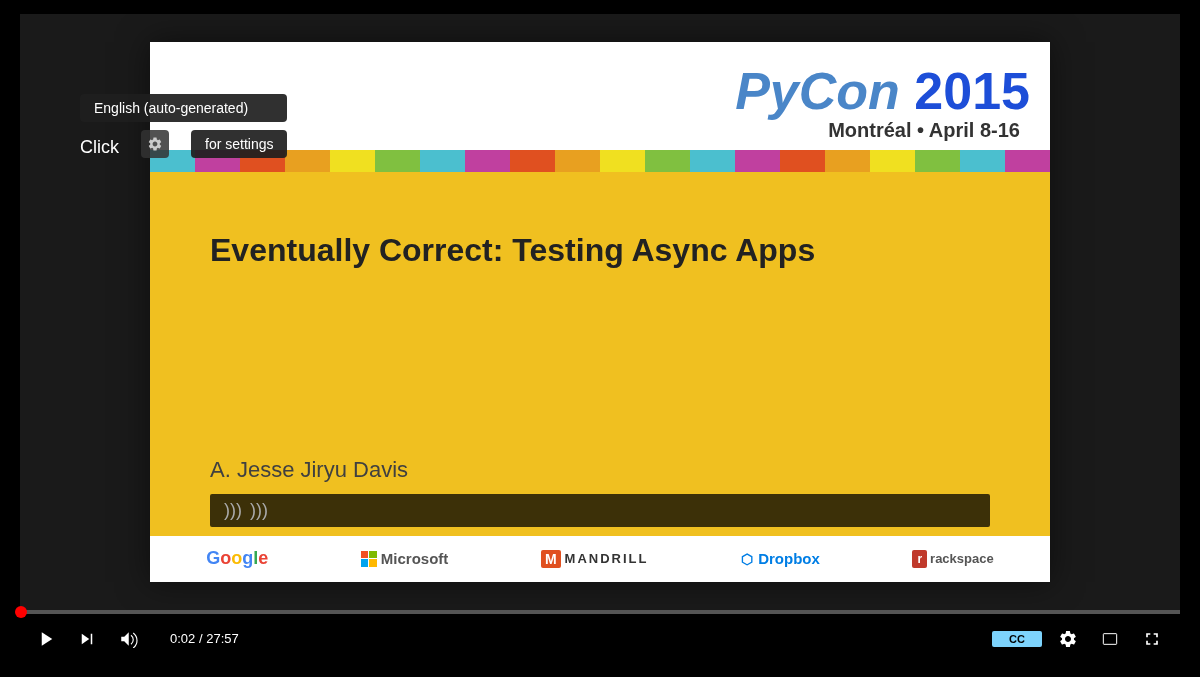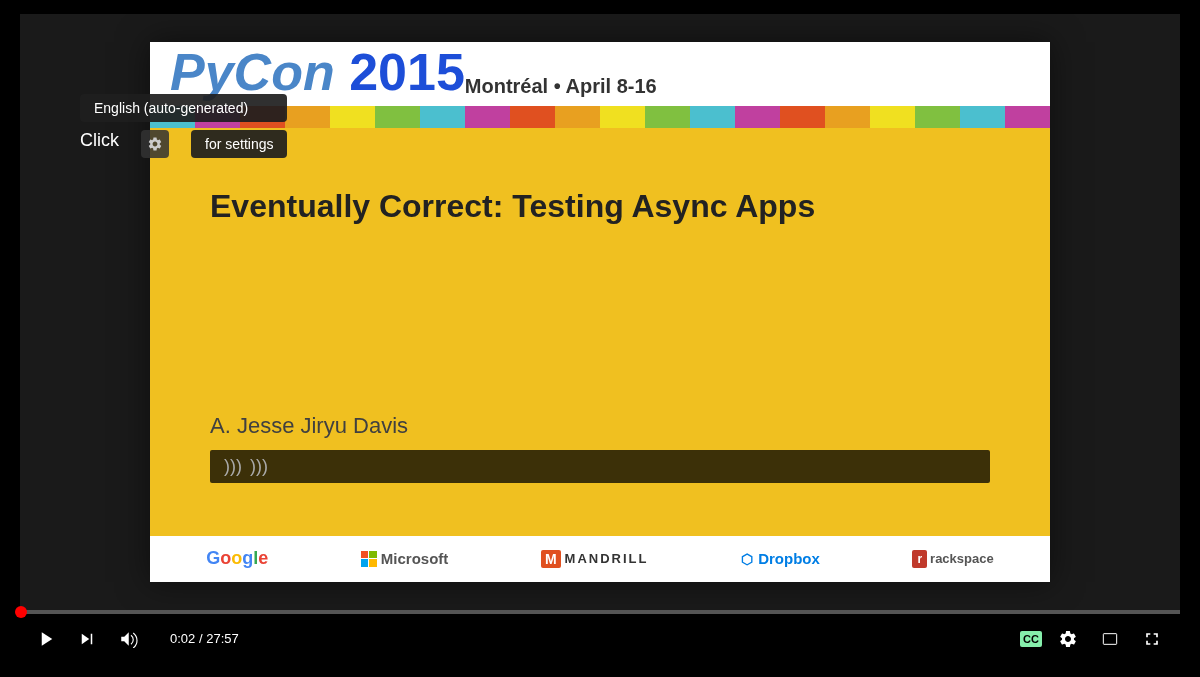--- a/index.html
+++ b/index.html
@@ -44,23 +44,23 @@
       width: 900px;
       height: 540px;
       background: #fff;
       position: relative;
       overflow: hidden;
       box-shadow: 0 0 30px rgba(0,0,0,0.5);
     }
 
     .slide-header {
       background: #fff;
-      padding: 4px 20px 0 20px;
-      display: flex;
-      flex-direction: row;
+      padding: 23px 20px 0 20px;
+      display: flex;
+      flex-direction: column;
       align-items: flex-end;
     }
 
     .pycon-title {
       display: flex;
       align-items: center;
       gap: 0;
     }
 
     .pycon-logo-text {
@@ -172,21 +172,21 @@
       color: #fff;
       padding: 6px 14px;
       border-radius: 4px;
       font-size: 14px;
       margin-bottom: 8px;
       white-space: nowrap;
     }
 
     .overlay-settings-row {
       display: flex;
-      align-items: flex-start;
+      align-items: flex-end;
       gap: 22px;
     }
 
     .overlay-click-text {
       color: #fff;
       font-size: 18px;
       font-weight: 400;
     }
 
     .gear-icon-overlay {
@@ -260,25 +260,25 @@
     .time-display {
       color: #fff;
       font-size: 13px;
       white-space: nowrap;
       margin-left: 16px;
     }
 
     .spacer { flex: 1; }
 
     .cc-badge {
-      background: #86efac;
+      background: #7dd3fc;
       color: #000;
       font-size: 11px;
       font-weight: bold;
-      padding: 2px 3px;
+      padding: 2px 17px;
       border-radius: 2px;
     }
 
     
     svg { display: block; }
 
     
     .ms-logo {
       display: inline-grid;
       grid-template-columns: 1fr 1fr;

